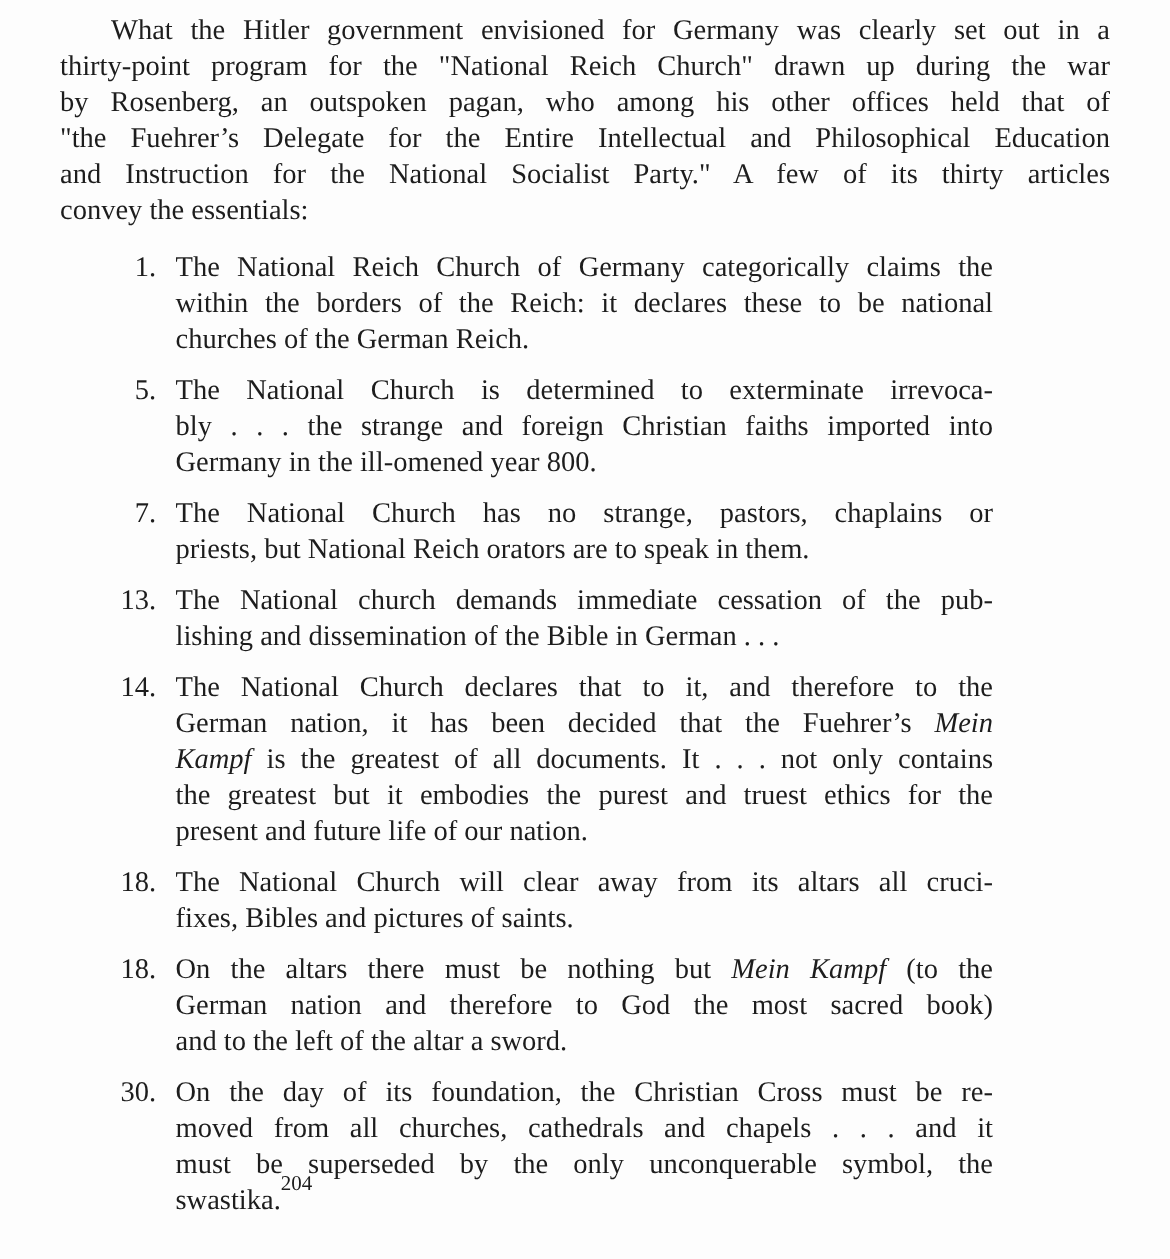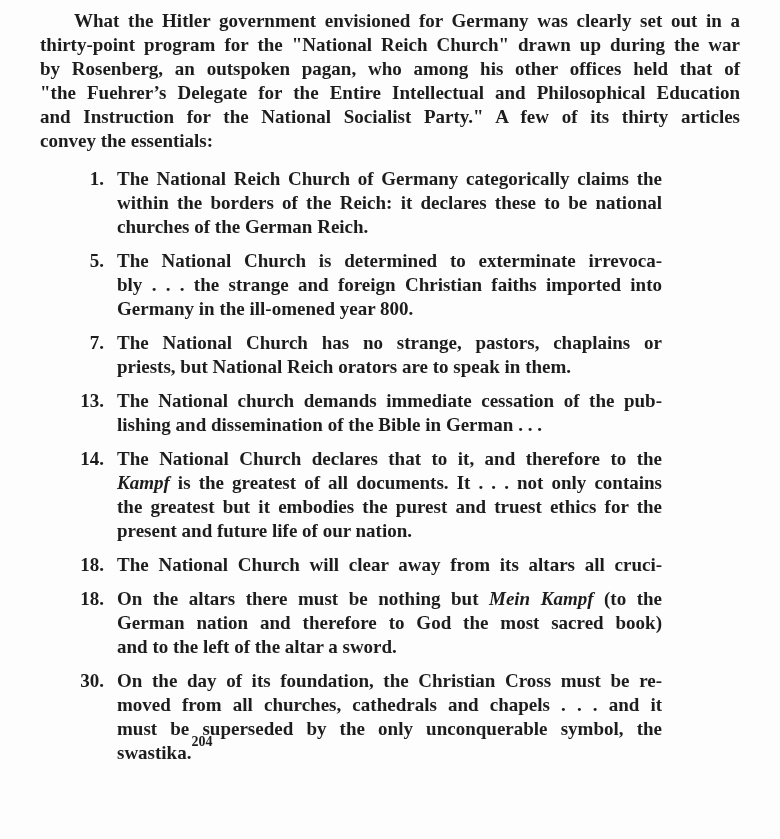--- a/index.html
+++ b/index.html
@@ -13,21 +13,20 @@
     overflow: hidden;
     font-family: "Liberation Serif", "DejaVu Serif", serif;
     color: #1d1d1d;
   }
   .page {
     box-sizing: border-box;
     width: 756px;
     height: 839px;
     padding: 9px 40px 0 40px;
     overflow: hidden;
-    font-weight: bold;
   }
   .line {
     font-size: 19px;
     line-height: 24px;
     text-align: justify;
     text-align-last: justify;
     white-space: normal;
   }
   .line.last {
     text-align-last: left;
@@ -109,29 +108,31 @@
         <div class="item-number">13.</div>
         <div class="item-body">
           <div class="line">The National church demands immediate cessation of the pub-</div>
           <div class="line last">lishing and dissemination of the Bible in German . . .</div>
         </div>
       </div>
       <div class="article-item">
         <div class="item-number">14.</div>
         <div class="item-body">
           <div class="line">The National Church declares that to it, and therefore to the</div>
+          <div class="line">German nation, it has been decided that the Fuehrer’s <i>Mein</i></div>
           <div class="line"><i>Kampf</i> is the greatest of all documents. It . . .  not only contains</div>
           <div class="line">the greatest but it embodies the purest and truest ethics for the</div>
           <div class="line last">present and future life of our nation.</div>
         </div>
       </div>
       <div class="article-item">
         <div class="item-number">18.</div>
         <div class="item-body">
           <div class="line">The National Church will clear away from its altars all cruci-</div>
+          <div class="line last">fixes, Bibles and pictures of saints.</div>
         </div>
       </div>
       <div class="article-item">
         <div class="item-number">18.</div>
         <div class="item-body">
           <div class="line">On the altars there must be nothing but <i>Mein</i> <i>Kampf</i> (to the</div>
           <div class="line">German nation and therefore to God the most sacred book)</div>
           <div class="line last">and to the left of the altar a sword.</div>
         </div>
       </div>

